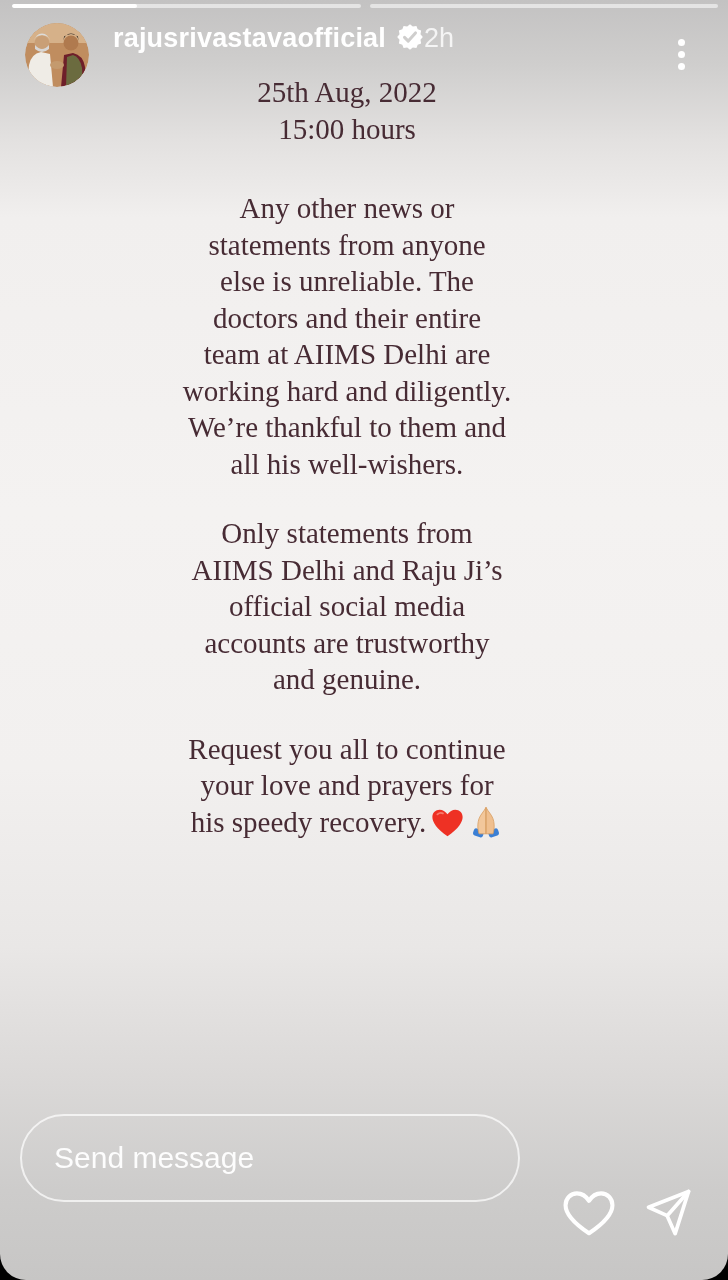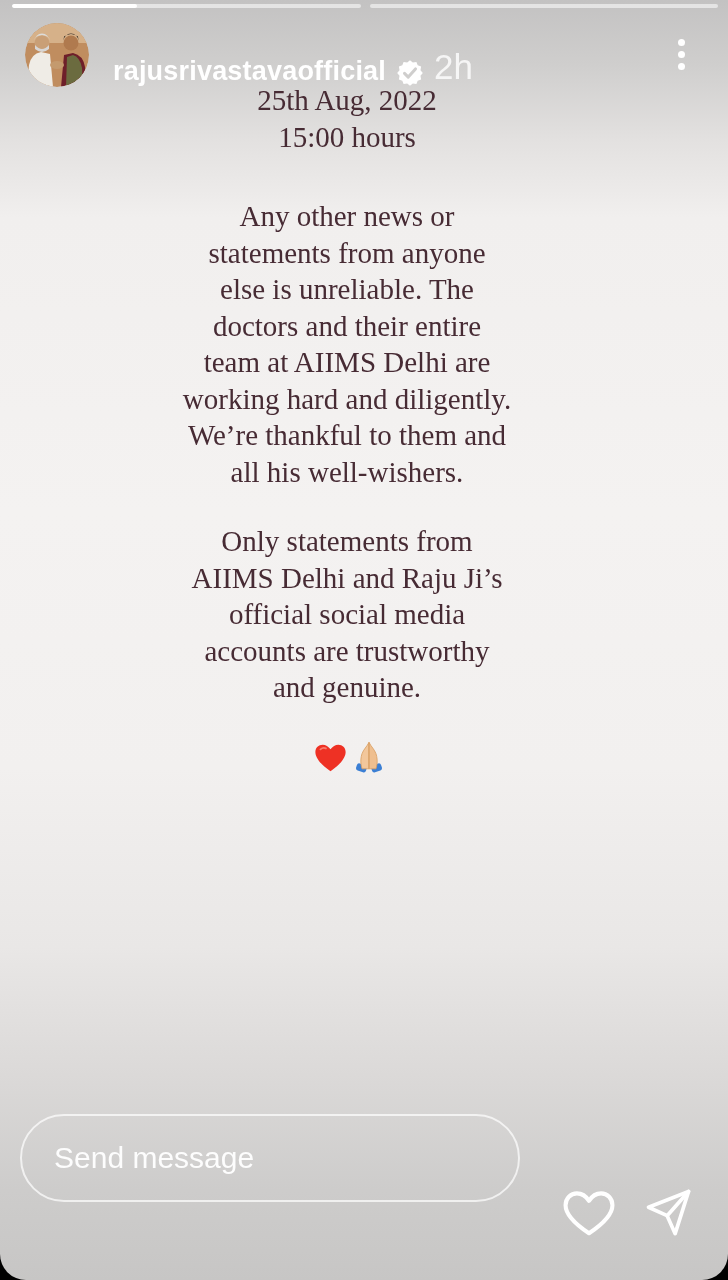--- a/index.html
+++ b/index.html
@@ -10,35 +10,35 @@
       #c3c2c2 0%, #cfcecd 5%, #e3e1e0 11%, #f1efee 17%,
       #f4f2f1 40%, #f2f0ef 60%, #e9e7e6 74%, #dbd9d8 84%,
       #cdcccb 93%, #c7c6c5 100%);
     font-family:"Liberation Sans",sans-serif;
   }
   
   .progress{position:absolute;top:4px;left:12px;right:10px;display:flex;gap:9px;}
   .seg{flex:1;height:4px;border-radius:2px;background:rgba(255,255,255,0.55);overflow:hidden;}
   .seg .fill{height:100%;background:#ffffff;border-radius:2px;}
   
-  .header{position:absolute;top:23px;left:25px;display:flex;align-items:flex-end;}
+  .header{position:absolute;top:23px;left:25px;display:flex;align-items:flex-start;}
   .avatar{width:64px;height:64px;border-radius:50%;overflow:hidden;flex:0 0 auto;}
   .uname{margin-left:24px;font-size:27px;font-weight:bold;color:#ffffff;letter-spacing:0.2px;}
   .badge{margin-left:10px;width:28px;height:28px;}
-  .time{margin-left:10px;font-size:35px;color:rgba(255,255,255,0.8);}
+  .time{font-size:27px;color:rgba(255,255,255,0.8);}
   .menu{position:absolute;top:30px;left:658px;width:46px;height:48px;
         display:flex;flex-direction:column;align-items:center;justify-content:center;gap:5px;cursor:pointer;}
   .menu i{width:7px;height:7px;border-radius:50%;background:#fff;}
   
   .story-text{
     position:absolute;top:70px;left:0;width:694px;text-align:center;
     font-family:"Liberation Serif",serif;font-size:29px;line-height:36.5px;
     color:#472b34;
   }
-  .story-text p{margin:12px 0 33px;white-space:pre-line;text-align:center;}
+  .story-text p{margin:4px 0 33px;white-space:pre-line;text-align:center;}
   .story-text p.date-block{margin-bottom:43px;}
   .emoji{vertical-align:-7px;margin-left:5px;}
   
   .pill{position:absolute;left:20px;top:1114px;width:500px;height:88px;
         border:2px solid rgba(255,255,255,0.7);border-radius:46px;box-sizing:border-box;}
   .pill input{width:100%;height:100%;background:transparent;border:none;outline:none;
         padding:0 32px;box-sizing:border-box;font-family:"Liberation Sans",sans-serif;
         font-size:30px;color:#ffffff;}
   .pill input::placeholder{color:rgba(255,255,255,0.95);opacity:1;}
   .icon-btn{position:absolute;background:none;border:none;padding:0;cursor:pointer;}
@@ -108,21 +108,23 @@
 doctors and their entire
 team at AIIMS Delhi are
 working hard and diligently.
 We’re thankful to them and
 all his well-wishers.</p>
     <p>Only statements from
 AIIMS Delhi and Raju Ji’s
 official social media
 accounts are trustworthy
 and genuine.</p>
-    <p><svg class="emoji" width="33" height="31" viewBox="0 0 36 33">
+    <p><span>Request you all to continue
+your love and prayers for
+his speedy recovery.</span><svg class="emoji" width="33" height="31" viewBox="0 0 36 33">
           <path d="M18 30.5C6 22 1.5 14.8 1.5 9.3 1.5 4.9 5 1.5 9.4 1.5c3.4 0 6.3 1.9 8.6 5 2.3-3.1 5.2-5 8.6-5 4.4 0 7.9 3.4 7.9 7.8 0 5.5-4.5 12.7-16.5 21.2z" fill="#ee3124"></path>
           <path d="M7 6.5 Q10 4 13 5.5" fill="none" stroke="#f87c6d" stroke-width="2" stroke-linecap="round"></path>
         </svg><svg class="emoji" width="34" height="34" viewBox="0 0 36 36">
           <rect x="4.5" y="25.5" width="11" height="8" rx="2.5" transform="rotate(18 10 29.5)" fill="#3b7fd4"></rect>
           <rect x="20.5" y="25.5" width="11" height="8" rx="2.5" transform="rotate(-18 26 29.5)" fill="#3b7fd4"></rect>
           <path d="M18 2.5 C15.8 7 12.2 10 10.6 14.5 C9.4 18 9 22.5 9.6 26 L10.6 30.5 L18 30.5 Z" fill="#f2c79b" stroke="#d9a066" stroke-width="0.9"></path>
           <path d="M18 2.5 C20.2 7 23.8 10 25.4 14.5 C26.6 18 27 22.5 26.4 26 L25.4 30.5 L18 30.5 Z" fill="#efbf8f" stroke="#d9a066" stroke-width="0.9"></path>
           <line x1="18" y1="3.5" x2="18" y2="30" stroke="#d9a066" stroke-width="0.9"></line>
         </svg></p>
   </div>

